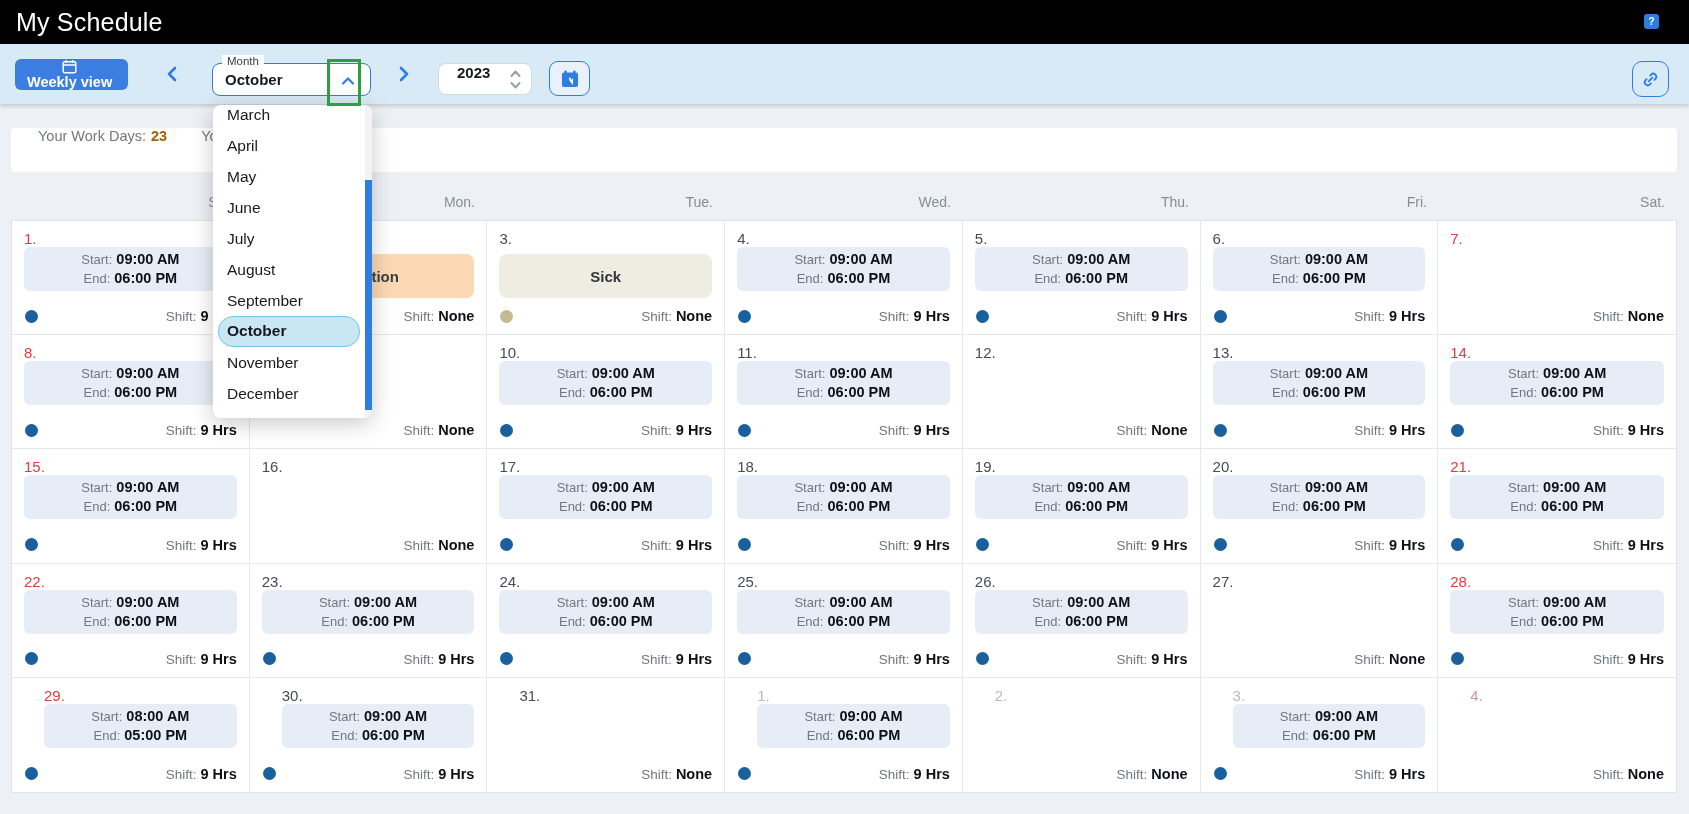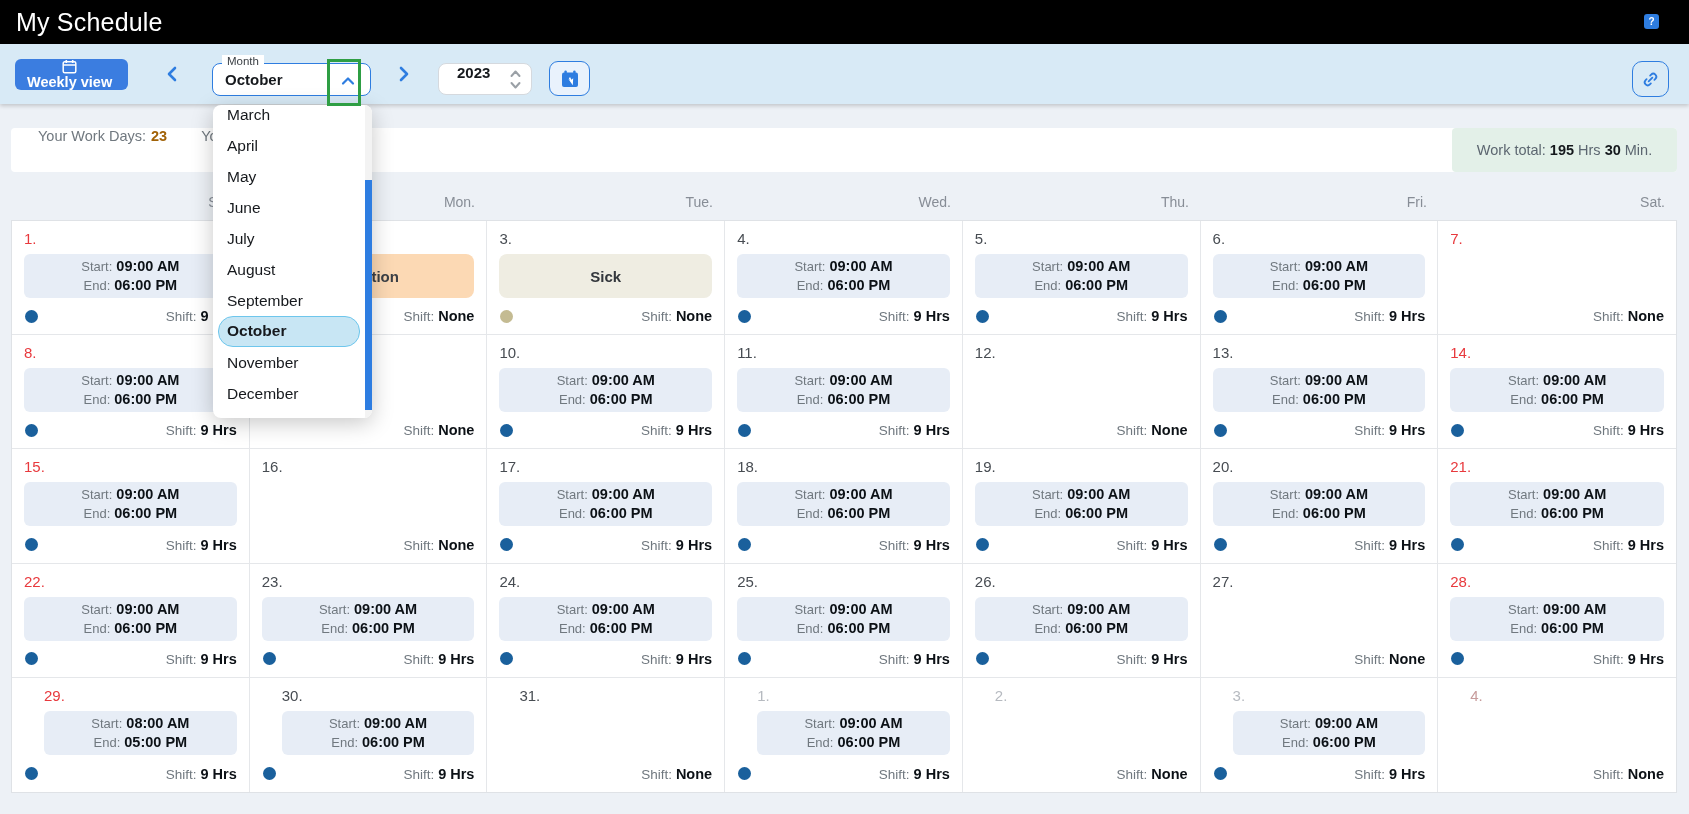--- a/index.html
+++ b/index.html
@@ -95,21 +95,21 @@
     position:relative;border-right:1px solid #e5e7ea;border-bottom:1px solid #e5e7ea;
     padding:9px 12px 0 12px;box-sizing:border-box;background:#fff;
   }
   .cell:nth-child(7n){border-right:none;}
   .cell:nth-child(n+29){border-bottom:none;padding-left:32px;}
   .day-num{font-size:15px;color:#474c52;}
   .day-num.weekend{color:#e8393d;}
   .day-num.muted{color:#b6bac0;}
   .day-num.muted-weekend{color:#c79b9b;}
   .time-box{
-    margin-top:7px;height:44px;border-radius:6px;background:#e7edf6;
+    height:44px;border-radius:6px;background:#e7edf6;
     display:flex;flex-direction:column;align-items:center;justify-content:center;
     font-size:13px;color:#70787f;line-height:19px;cursor:pointer;
   }
   .time-box b{color:#0c1116;font-size:14.5px;margin-left:4px;}
   .special-box{
     margin-top:7px;height:44px;border-radius:8px;
     display:flex;align-items:center;justify-content:center;
     font-size:15px;font-weight:bold;cursor:pointer;
   }
   .special-box.sick{background:#efede2;color:#33373c;}
@@ -220,27 +220,20 @@
     </span>
   </button>
 </div>
 
 <div class="stats-bar">
   <div class="stats-left">
     <span>Your Work Days:</span>
     <b>23</b>
   </div>
   <div class="stats-fragment">You</div>
-  <div class="work-total-badge">
-    <span>Work total:</span>
-    <b>195</b>
-    <span>Hrs</span>
-    <b>30</b>
-    <span>Min.</span>
-  </div>
 </div>
 
 <div class="day-head-row" id="dayHeadRow">
     <div class="day-head">Sun.</div>
     <div class="day-head">Mon.</div>
     <div class="day-head">Tue.</div>
     <div class="day-head">Wed.</div>
     <div class="day-head">Thu.</div>
     <div class="day-head">Fri.</div>
     <div class="day-head">Sat.</div>

